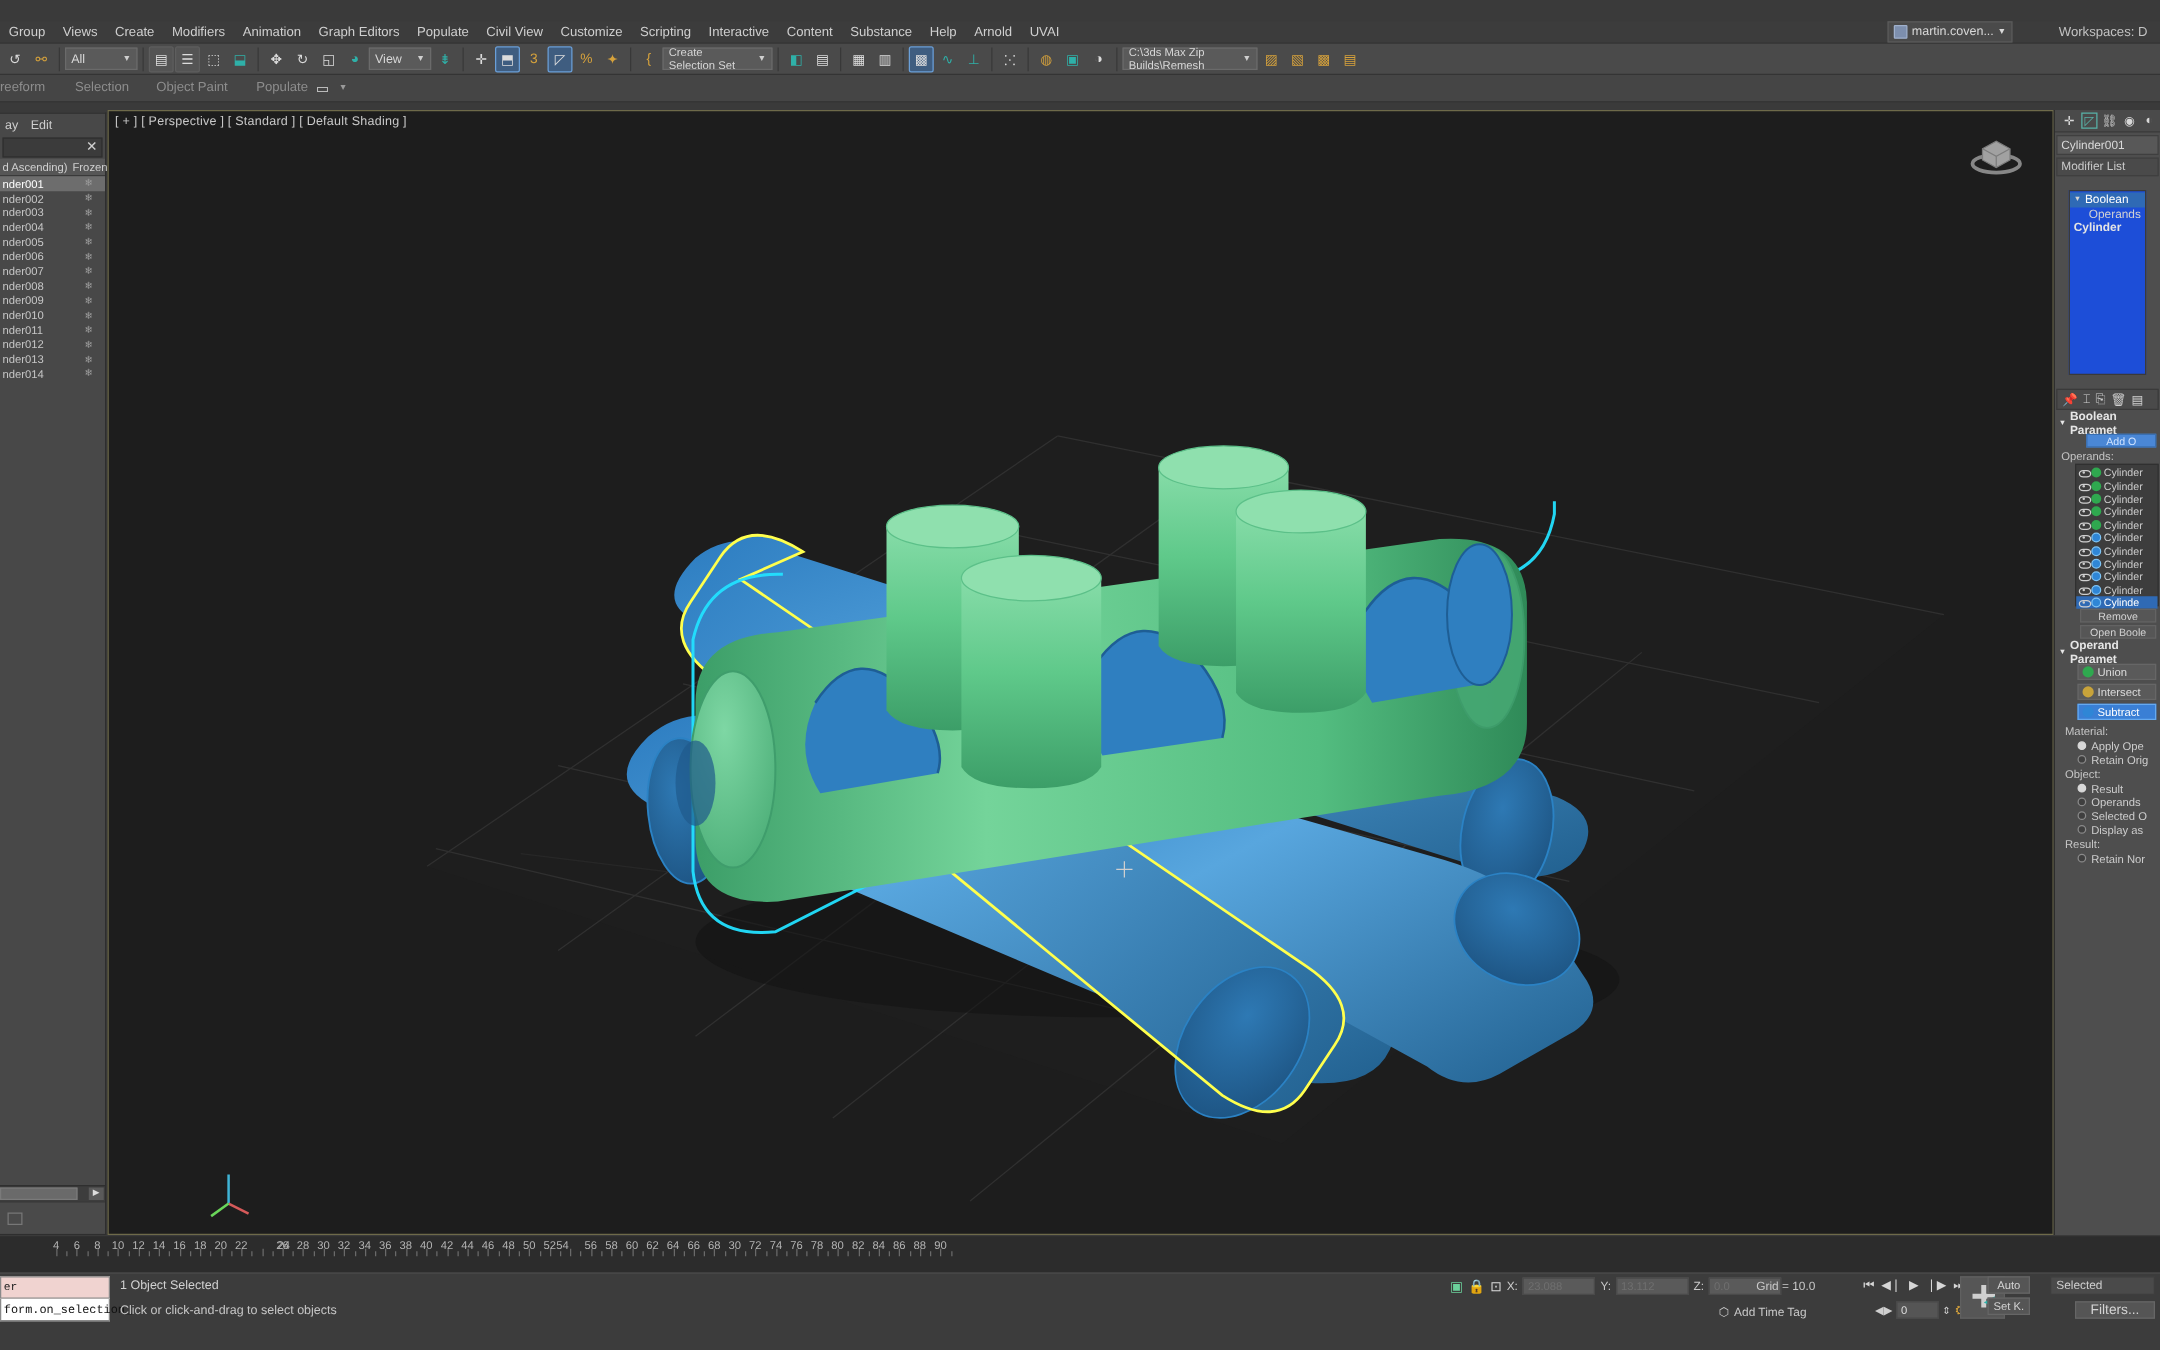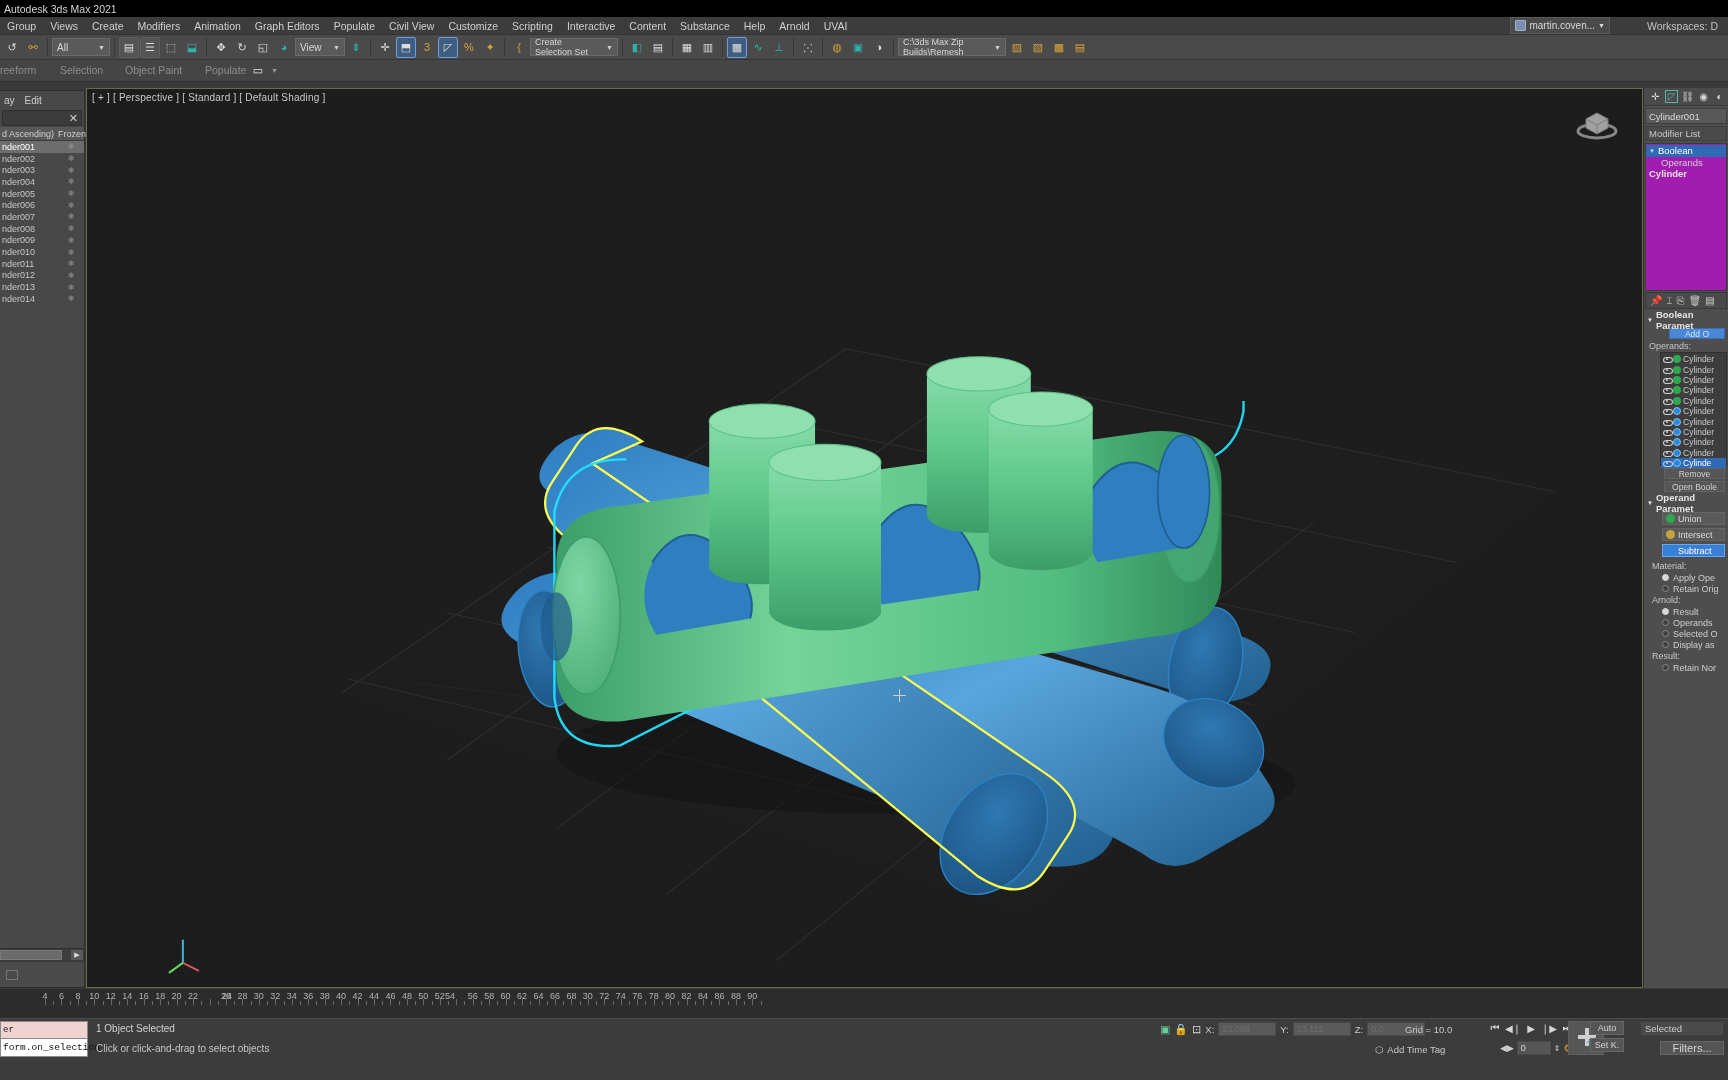--- a/index.html
+++ b/index.html
@@ -101,21 +101,21 @@
   .cp-tabs{ height:18px; background:#4a4a4a; display:flex; align-items:center; gap:3px; padding-left:5px;
             border-bottom:1px solid #3a3a3a;}
   .cp-tab{ width:13px;height:13px; display:flex;align-items:center;justify-content:center;
            color:#d8d8d8; font-size:10px;}
   .cp-tab.active{ border:1px solid #58b2a8; color:#58b2a8; }
   .cp-name{ height:16px; background:#585858; border:1px solid #3f3f3f; margin:2px 1px; color:#dadada;
             font-size:9.5px; display:flex;align-items:center; padding-left:3px;}
   .cp-modlist{ height:15px; background:#4a4a4a; color:#c9c9c9; font-size:9.5px;
                display:flex;align-items:center; padding-left:3px; margin:2px 1px;
                border:1px solid #3f3f3f;}
-  .stack{ background:#a21caf; border:1px solid #3a3a3a; margin:1px; height:148px; padding-top:1px;}
+  .stack{ background:#1d4ed8; border:1px solid #3a3a3a; margin:11px; height:148px; padding-top:1px;}
   .st-row{ height:11.5px; font-size:9.5px; color:#d2d2d2; display:flex; align-items:center; padding-left:3px;}
   .st-row.sel{ background:#2f6ab5; color:#fff; }
   .st-row.bold{ font-weight:bold; color:#e4e4e4;}
   .st-row .tri{ font-size:6px; margin-right:3px; color:#d4d4d4;}
   .cp-iconrow{ height:17px; background:#4a4a4a; border:1px solid #3a3a3a; margin:1px;
                display:flex; align-items:center; gap:4px; padding-left:4px; color:#d0d0d0; font-size:10px;}
   .roll-hdr{ height:13px; color:#e6e6e6; font-size:9.5px; font-weight:bold;
              display:flex;align-items:center; gap:3px; padding-left:3px; margin-top:4px;}
   .roll-hdr .tri{ font-size:6px; }
   .btn-blue{ height:11px; background:#4a87d6; color:#cfe3ff; font-size:8.5px; text-align:center;
@@ -181,23 +181,20 @@
   .filterbtn{ position:absolute; left:1660px; top:22px; width:64px;height:14px; background:#555; border:1px solid #666;
               color:#d4d4d4; font-size:11px; text-align:center; line-height:13px;}
   .bigplus{ position:absolute; left:1568px; top:2px; width:36px; height:34px; background:#565656;
             border:1px solid #606060; display:flex;align-items:center;justify-content:center;}
 </style>
 </head>
 <body>
 
 <div class="app">
 
-  <div class="titlebar">
-    <span>Autodesk 3ds Max 2021</span>
-  </div>
 
   <div class="menubar" id="menubar">
       <div class="menuitem">Group</div>
       <div class="menuitem">Views</div>
       <div class="menuitem">Create</div>
       <div class="menuitem">Modifiers</div>
       <div class="menuitem">Animation</div>
       <div class="menuitem">Graph Editors</div>
       <div class="menuitem">Populate</div>
       <div class="menuitem">Civil View</div>
@@ -628,21 +625,21 @@
     <div id="matopts">
         <div class="opt-row">
           <span class="rad on"></span>
           <span>Apply Ope</span>
         </div>
         <div class="opt-row">
           <span class="rad"></span>
           <span>Retain Orig</span>
         </div>
       </div>
-    <div class="sec-lbl">Arnold:</div>
+    <div class="sec-lbl">Object:</div>
     <div id="dispopts">
         <div class="opt-row">
           <span class="rad on"></span>
           <span>Result</span>
         </div>
         <div class="opt-row">
           <span class="rad"></span>
           <span>Operands</span>
         </div>
         <div class="opt-row">

